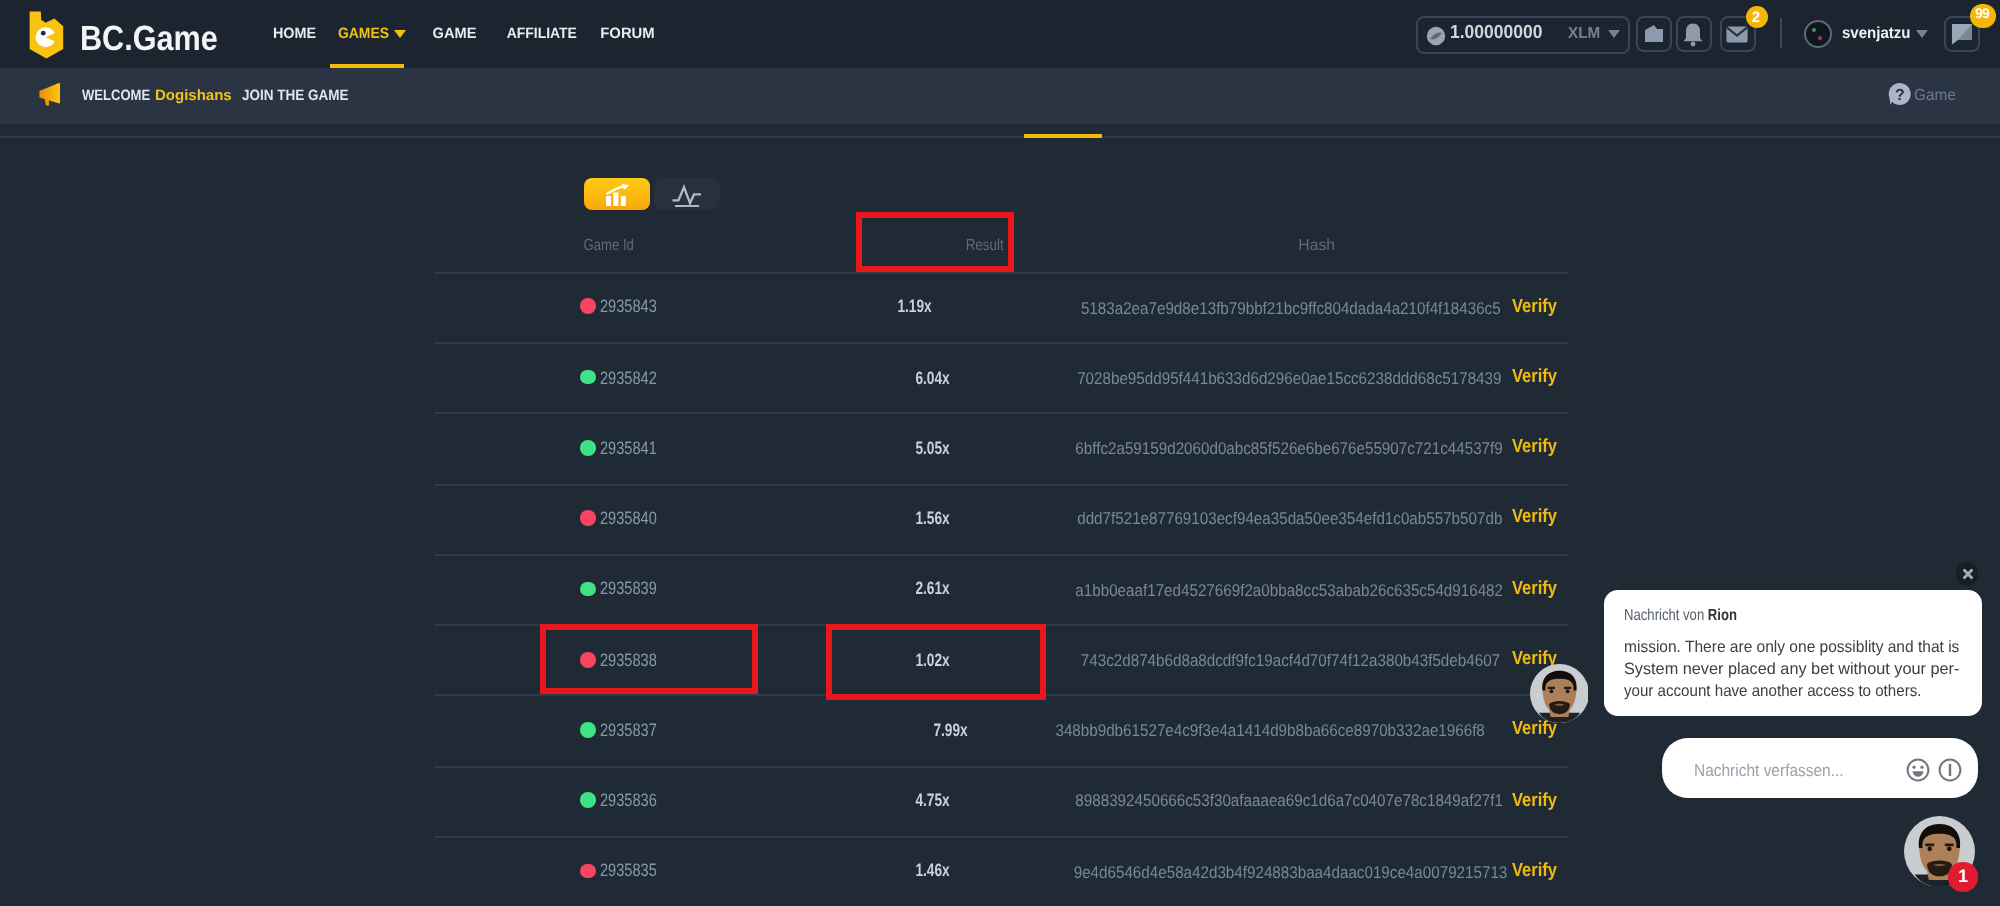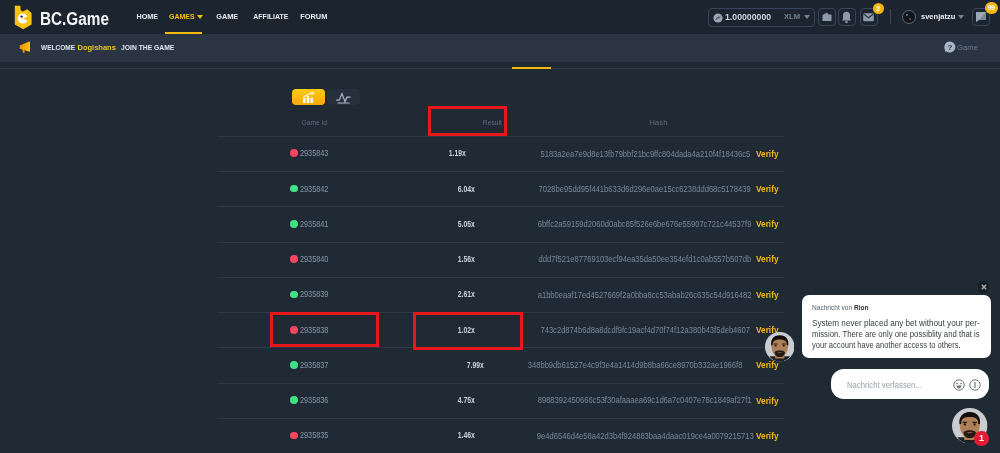--- a/index.html
+++ b/index.html
@@ -101,21 +101,21 @@
   <rect x="8.4" y="6" width="2.5" height="5" fill="#fff"></rect>
   <path d="M1.3,5 L6.2,2.4 L9.6,1.2" stroke="#fff" stroke-width="1.1" fill="none"></path>
   <path d="M9,0 L12.6,0.6 L9.9,3 Z" fill="#fff"></path>
 </svg>
 <div class="abs" style="left:326.5px;top:88.7px;width:33.8px;height:16.5px;background:#27303d;border-radius:4px;"></div>
 <svg class="abs" style="left:334.5px;top:91.5px;" width="17" height="12" viewBox="0 0 17 12">
   <path d="M1.2,8.2 L4.2,8.2 L7,1.6 L10,9.6 L12,5.2 L15.5,5.2" stroke="#aeb9c6" stroke-width="1.2" fill="none"></path>
   <path d="M2.5,11 L14.5,11" stroke="#aeb9c6" stroke-width="1" fill="none"></path>
 </svg>
 
-<div class="abs" style="left:289.4px;top:117.5px;width:40px;text-align:right;font-size:8px;color:#5d6a7a;"><span class="sqc" style="transform:scaleX(0.82);">Game Id</span></div>
+<div class="abs" style="left:289.4px;top:117.5px;width:40px;text-align:left;font-size:8px;color:#5d6a7a;"><span class="sqc" style="transform:scaleX(0.82);">Game Id</span></div>
 <div class="abs" style="left:472px;top:117.5px;width:40px;text-align:center;font-size:8px;color:#5d6a7a;"><span class="sqc" style="transform:scaleX(0.84);">Result</span></div>
 <div class="abs" style="left:638.3px;top:117.5px;width:40px;text-align:center;font-size:8px;color:#5d6a7a;"><span class="sqc" style="transform:scaleX(0.98);">Hash</span></div>
 
 <div class="abs" style="left:216.6px;top:135.7px;width:567px;height:1.2px;background:#2e3947;"></div>
 <div class="abs" style="left:290.3px;top:149.4px;width:7.8px;height:7.8px;border-radius:50%;background:#f84562;"></div>
 <div class="abs" style="left:299.7px;top:148.2px;font-size:9px;color:#8699ac;"><span class="sq" style="transform:scaleX(0.81);">2935843</span></div>
 <div class="abs" style="left:446px;top:148.2px;width:41px;text-align:left;font-size:9px;font-weight:bold;color:#c9d2dc;"><span class="sqc" style="transform:scaleX(0.76);">1.19x</span></div>
 <div class="abs" style="left:515px;top:148.5px;width:260px;text-align:center;font-size:8.5px;color:#76889b;"><span class="sqc" style="transform:scaleX(0.894);">5183a2ea7e9d8e13fb79bbf21bc9ffc804dada4a210f4f18436c5</span></div>
 <div class="abs" style="left:756px;top:147.6px;font-size:9.5px;font-weight:bold;color:#f0bb10;"><span class="sq" style="transform:scaleX(0.87);">Verify</span></div>
 <div class="abs" style="left:216.6px;top:171.0px;width:567px;height:1.2px;background:#2e3947;"></div>
@@ -172,22 +172,22 @@
 <div class="abs" style="left:413px;top:311.8px;width:110px;height:38px;border:3.4px solid #e8161d;"></div>
 
 <div class="abs" style="left:977.7px;top:281.3px;width:11.4px;height:11.4px;border-radius:50%;background:#191e26;"></div>
 <svg class="abs" style="left:980.5px;top:284.3px;" width="6" height="6" viewBox="0 0 6 6">
   <path d="M0.8,0.8 L5.2,5.2 M5.2,0.8 L0.8,5.2" stroke="#a7adb3" stroke-width="1.4"></path>
 </svg>
 
 <div class="abs" style="left:801.6px;top:294.7px;width:189px;height:63px;background:#fff;border-radius:7px;"></div>
 <div class="abs" style="left:812px;top:303.4px;font-size:8px;color:#55606a;"><span class="sq" style="transform:scaleX(0.82);">Nachricht von <b style="color:#2e3338;">Rion</b></span></div>
 <div class="abs" style="left:812px;top:317.9px;font-size:8.2px;color:#3b4045;line-height:11.1px;">
+  <div><span class="sq" style="transform:scaleX(0.948);">mission. There are only one possiblity and that is</span></div>
   <div><span class="sq" style="transform:scaleX(0.993);">System never placed any bet without your per-</span></div>
-  <div><span class="sq" style="transform:scaleX(0.948);">mission. There are only one possiblity and that is</span></div>
   <div><span class="sq" style="transform:scaleX(0.923);">your account have another access to others.</span></div>
 </div>
 
 <svg class="abs" style="left:764.5px;top:332px;" width="29.5" height="29.5" viewBox="0 0 40 40">
   <defs>
     <clipPath id="c1">
         <circle cx="20" cy="20" r="20"></circle>
       </clipPath>
   </defs>
   <g clip-path="url(#c1)">

